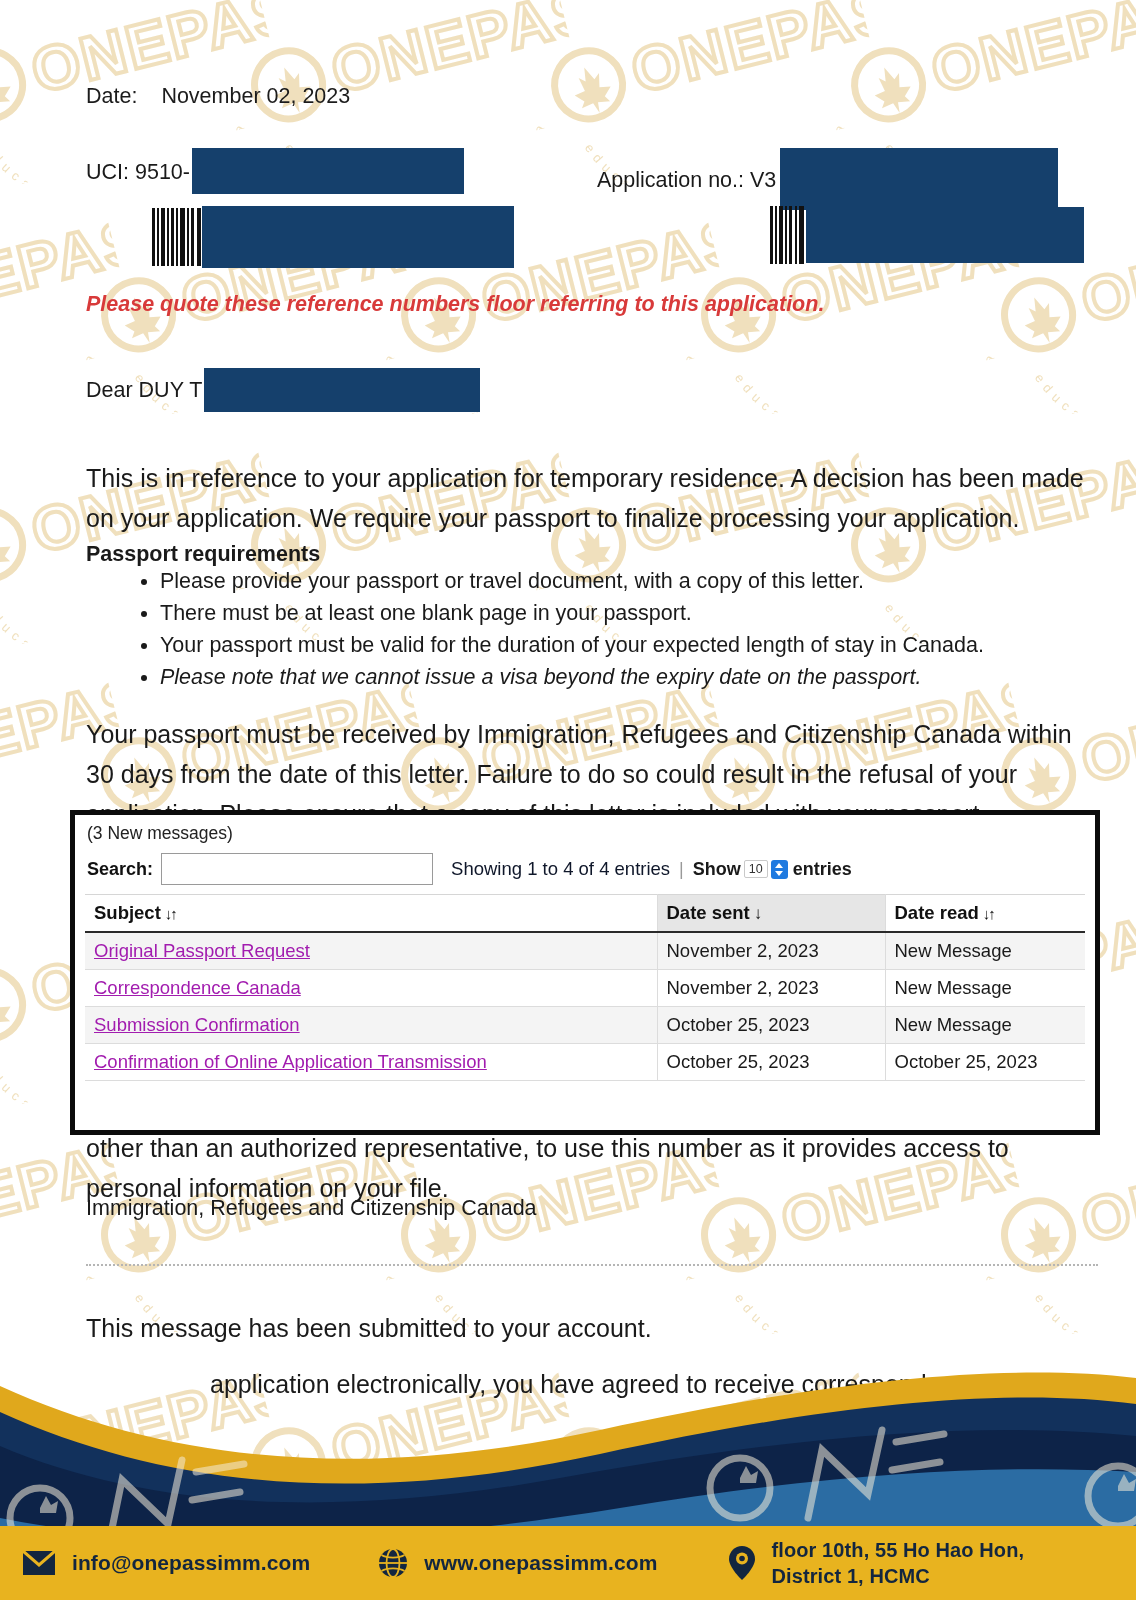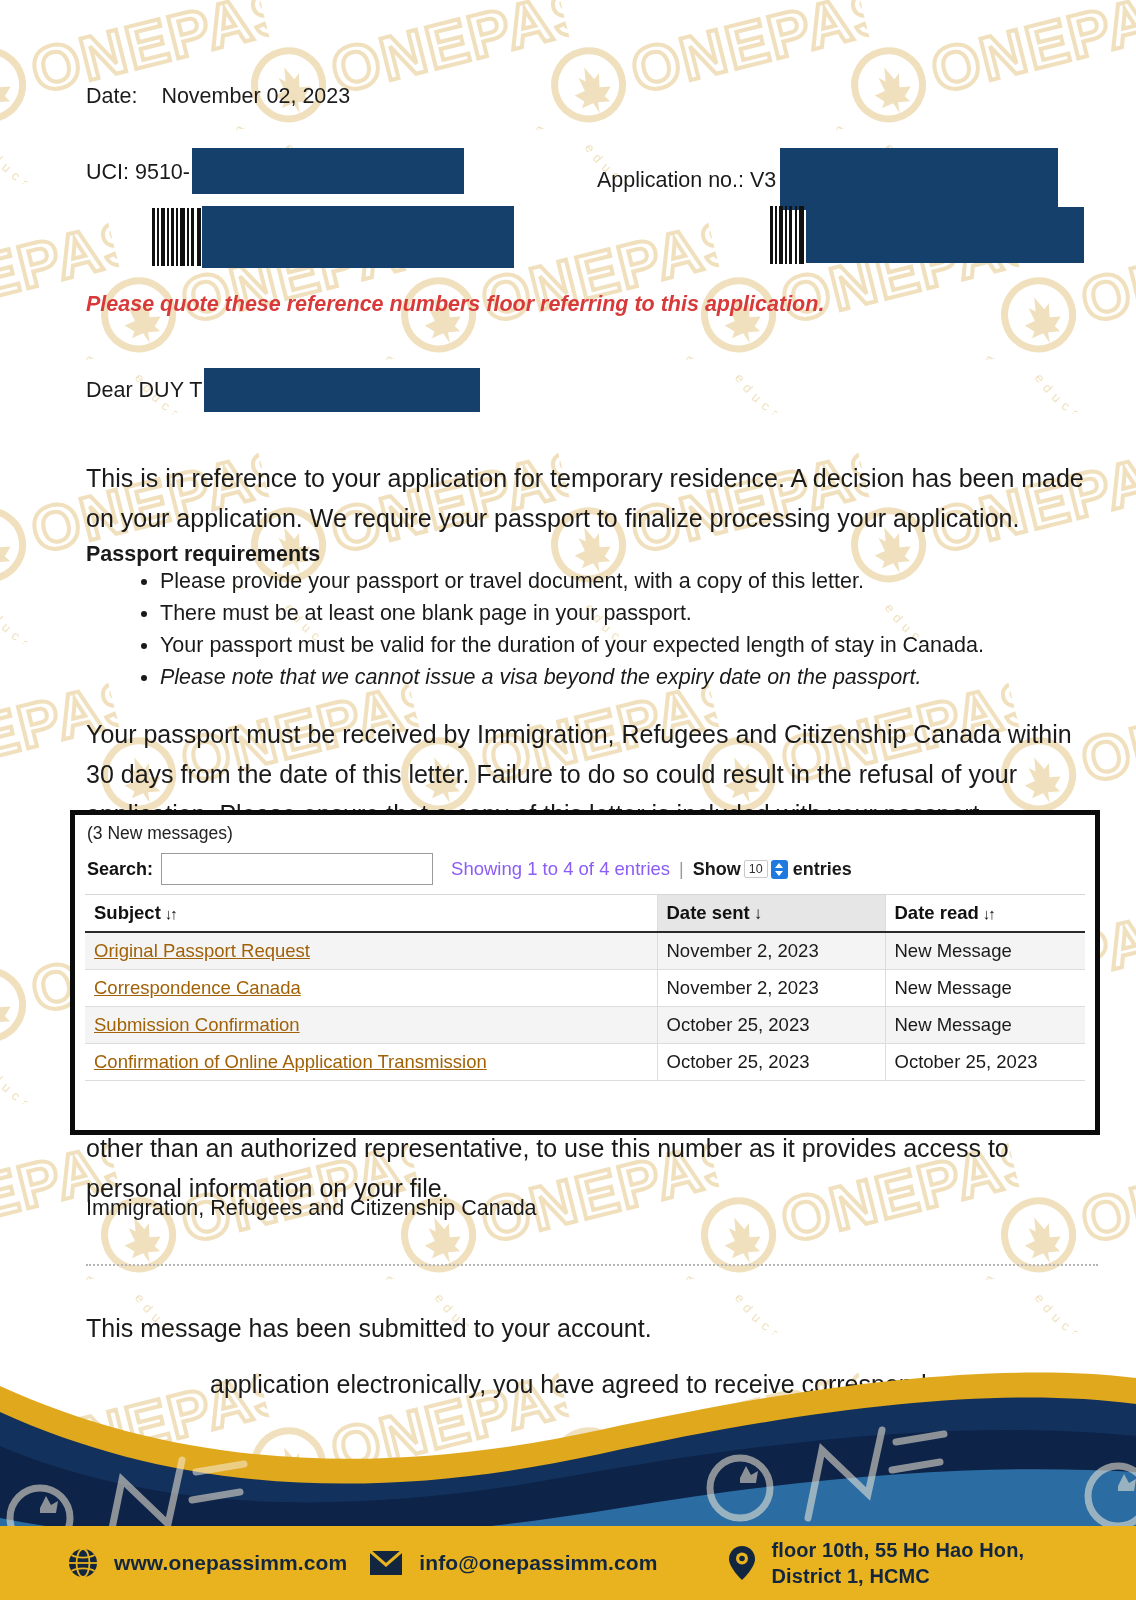--- a/index.html
+++ b/index.html
@@ -121,21 +121,21 @@
   }
   .search-label { font-weight:bold; color:#111; margin-right:8px; }
   .search-input {
     width:272px; height:32px;
     border:1px solid #9a9a9a;
     background:#fff;
     font-size:16px;
     padding:2px 6px;
     font-family:"Liberation Sans", sans-serif;
   }
-  .showing-text { margin-left:18px; color:#8b5cf6; font-size:18.5px; }
+  .showing-text { margin-left:18px; color:#0f172a; font-size:18.5px; }
   .vbar { margin:0 9px; color:#999; }
   .show-word { font-weight:bold; }
   .len-val {
     display:inline-block;
     border:1px solid #c9c9c9; background:#fff;
     font-size:12.5px; color:#333;
     padding:1px 4px; border-radius:2px;
     vertical-align:middle; margin:0 3px;
     line-height:14px;
   }
@@ -177,21 +177,21 @@
   }
   table.msgs tr.alt td { background:#f4f4f4; }
   table.msgs td.c-subject { border-right:1px solid #dcdcdc; }
   table.msgs td.c-sent { border-right:1px solid #dcdcdc; }
   table.msgs th.c-subject { border-right:1px solid #dcdcdc; }
   table.msgs th.c-sent { border-right:1px solid #dcdcdc; }
   .col-subject { width:572px; }
   .col-sent { width:228px; }
   .col-read { width:auto; }
   a.subj-link {
-    color:#a16207;
+    color:#a21caf;
     text-decoration:underline;
     cursor:pointer;
   }
   .sorticon { font-size:15px; margin-left:4px; letter-spacing:-2px; }
   .sorticon.desc { font-size:17px; letter-spacing:0; }
 
   
   .p3 { top:1088px; }
   .signature { position:absolute; left:86px; top:1196px; font-size:21.5px;text-align:right; }
   .dotted-rule {
@@ -911,45 +911,45 @@
       <circle cx="1118" cy="128" r="30"></circle>
     </g>
     <g opacity="0.55" fill="#f4ecd8">
       <path d="M40,140 l6,-12 l5,9 l7,-4 l-2,12 l-16,0 z"></path>
       <path d="M740,110 l6,-12 l5,9 l7,-4 l-2,12 l-16,0 z"></path>
       <path d="M1118,118 l6,-12 l5,9 l7,-4 l-2,12 l-16,0 z"></path>
     </g>
   </svg>
 
   <div class="footer-bar">
+    <div class="fitem f-email">
+      <span class="ficon">
+        <svg width="34" height="26" viewBox="0 0 34 26">
+          <rect x="1" y="1" width="32" height="24" fill="#13263f"></rect>
+          <path d="M1,1 L17,15 L33,1" fill="none" stroke="#e8b31f" stroke-width="3"></path>
+        </svg>
+      </span>
+      <span class="ftext">info@onepassimm.com</span>
+    </div>
+
     <div class="fitem f-web">
       <span class="ficon">
         <svg width="30" height="30" viewBox="0 0 30 30">
           <circle cx="15" cy="15" r="14" fill="#13263f"></circle>
           <g fill="none" stroke="#e8b31f" stroke-width="1.8">
             <ellipse cx="15" cy="15" rx="6.5" ry="14"></ellipse>
             <line x1="1" y1="15" x2="29" y2="15"></line>
             <path d="M3.5,7 C9,10.5 21,10.5 26.5,7"></path>
             <path d="M3.5,23 C9,19.5 21,19.5 26.5,23"></path>
           </g>
         </svg>
       </span>
       <span class="ftext">www.onepassimm.com</span>
     </div>
 
-    <div class="fitem f-email">
-      <span class="ficon">
-        <svg width="34" height="26" viewBox="0 0 34 26">
-          <rect x="1" y="1" width="32" height="24" fill="#13263f"></rect>
-          <path d="M1,1 L17,15 L33,1" fill="none" stroke="#e8b31f" stroke-width="3"></path>
-        </svg>
-      </span>
-      <span class="ftext">info@onepassimm.com</span>
-    </div>
-
     <div class="fitem f-addr">
       <span class="ficon">
         <svg width="28" height="36" viewBox="0 0 28 36">
           <path d="M14,1 C21.2,1 27,6.8 27,14 C27,23 14,35 14,35 C14,35 1,23 1,14 C1,6.8 6.8,1 14,1 Z" fill="#13263f"></path>
           <circle cx="14" cy="13.5" r="6" fill="#e8b31f"></circle>
           <circle cx="14" cy="13.5" r="2.8" fill="#13263f"></circle>
         </svg>
       </span>
       <span class="ftext">
         <span>floor 10th, 55 Ho Hao Hon,</span><br>

